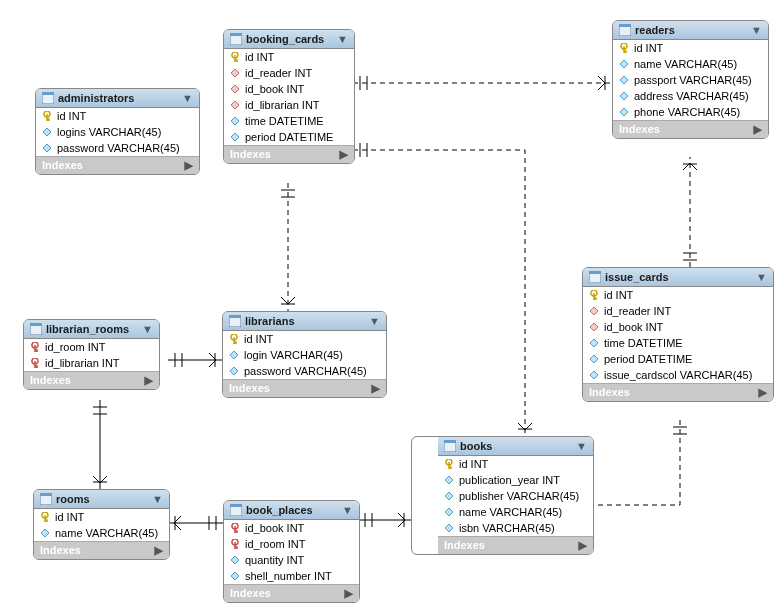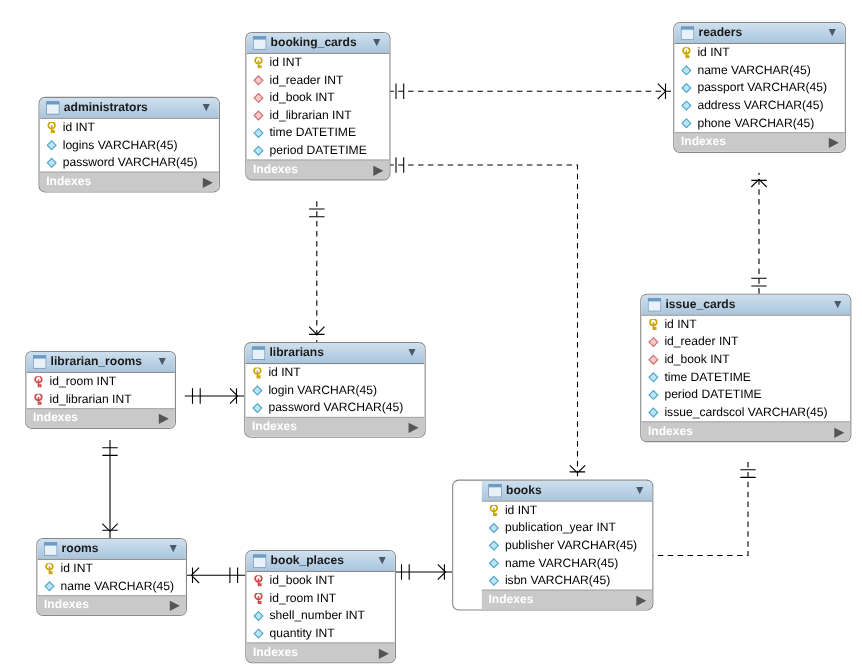--- a/index.html
+++ b/index.html
@@ -490,30 +490,30 @@
           </svg>
         </span>
         <span>id_room INT</span>
       </div>
   <div class="col">
         <span class="cicon">
           <svg width="10" height="10">
             <path d="M5 1 L9 5 L5 9 L1 5 Z" fill="#bde4f4" stroke="#4aa3c7"></path>
           </svg>
         </span>
+        <span>quantity INT</span>
+      </div>
+  <div class="col">
+        <span class="cicon">
+          <svg width="10" height="10">
+            <path d="M5 1 L9 5 L5 9 L1 5 Z" fill="#bde4f4" stroke="#4aa3c7"></path>
+          </svg>
+        </span>
         <span>shell_number INT</span>
       </div>
-  <div class="col">
-        <span class="cicon">
-          <svg width="10" height="10">
-            <path d="M5 1 L9 5 L5 9 L1 5 Z" fill="#bde4f4" stroke="#4aa3c7"></path>
-          </svg>
-        </span>
-        <span>quantity INT</span>
-      </div>
   <div class="indexes">
         <span>Indexes</span>
         <span class="tri">▶</span>
       </div>
 </div>
 
 <div class="entity" style="left:411px; top:436px; width:155px;padding-left:26px;">
   <div class="entity-header">
     <span class="hicon">
           <svg width="12" height="12">

